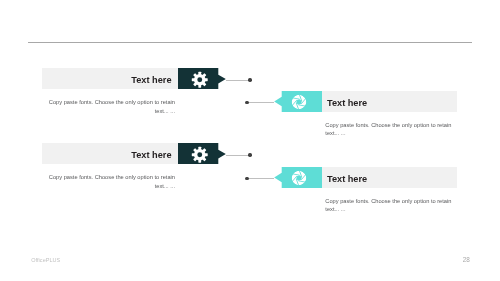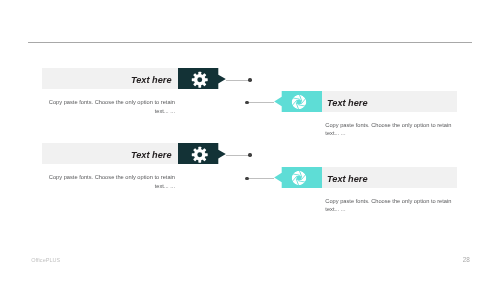--- a/index.html
+++ b/index.html
@@ -7,21 +7,21 @@
   body{width:500px;height:281px;background:#ffffff;
        font-family:"Liberation Sans",sans-serif;overflow:hidden;
        -webkit-font-smoothing:antialiased;}
   .slide{position:relative;width:500px;height:281px;background:#ffffff;}
   .divider{position:absolute;left:27.6px;top:42px;width:444.7px;height:1px;background:#a8a8a8;}
   .graybox{position:absolute;background:#f1f1f1;}
   .heading{font-weight:bold;font-size:9.2px;color:#231f20;white-space:nowrap;}
   .copy{position:absolute;font-size:5.7px;color:#58595b;line-height:8.5px;width:127px;}
   .copy.r{text-align:right;}
   .copy.l{text-align:left;}
-  .hwrap{position:absolute;display:flex;align-items:center;height:21px;padding-top:2px;box-sizing:border-box;font-style:italic;}
+  .hwrap{position:absolute;display:flex;align-items:center;height:21px;padding-top:2px;box-sizing:border-box;}
   .connector{position:absolute;height:1px;background:#bfbfbf;}
   .dot{position:absolute;width:3.4px;height:3.4px;border-radius:50%;background:#404040;}
   .tagsvg{position:absolute;}
   .iconsvg{position:absolute;}
   .footer-left{position:absolute;left:31.2px;top:256.8px;font-size:5.5px;color:#c2c2c2;letter-spacing:.05px;}
   .footer-right{position:absolute;left:462.7px;top:255.6px;font-size:6.4px;color:#a9a9a9;}
 </style>
 </head>
 <body>
 

